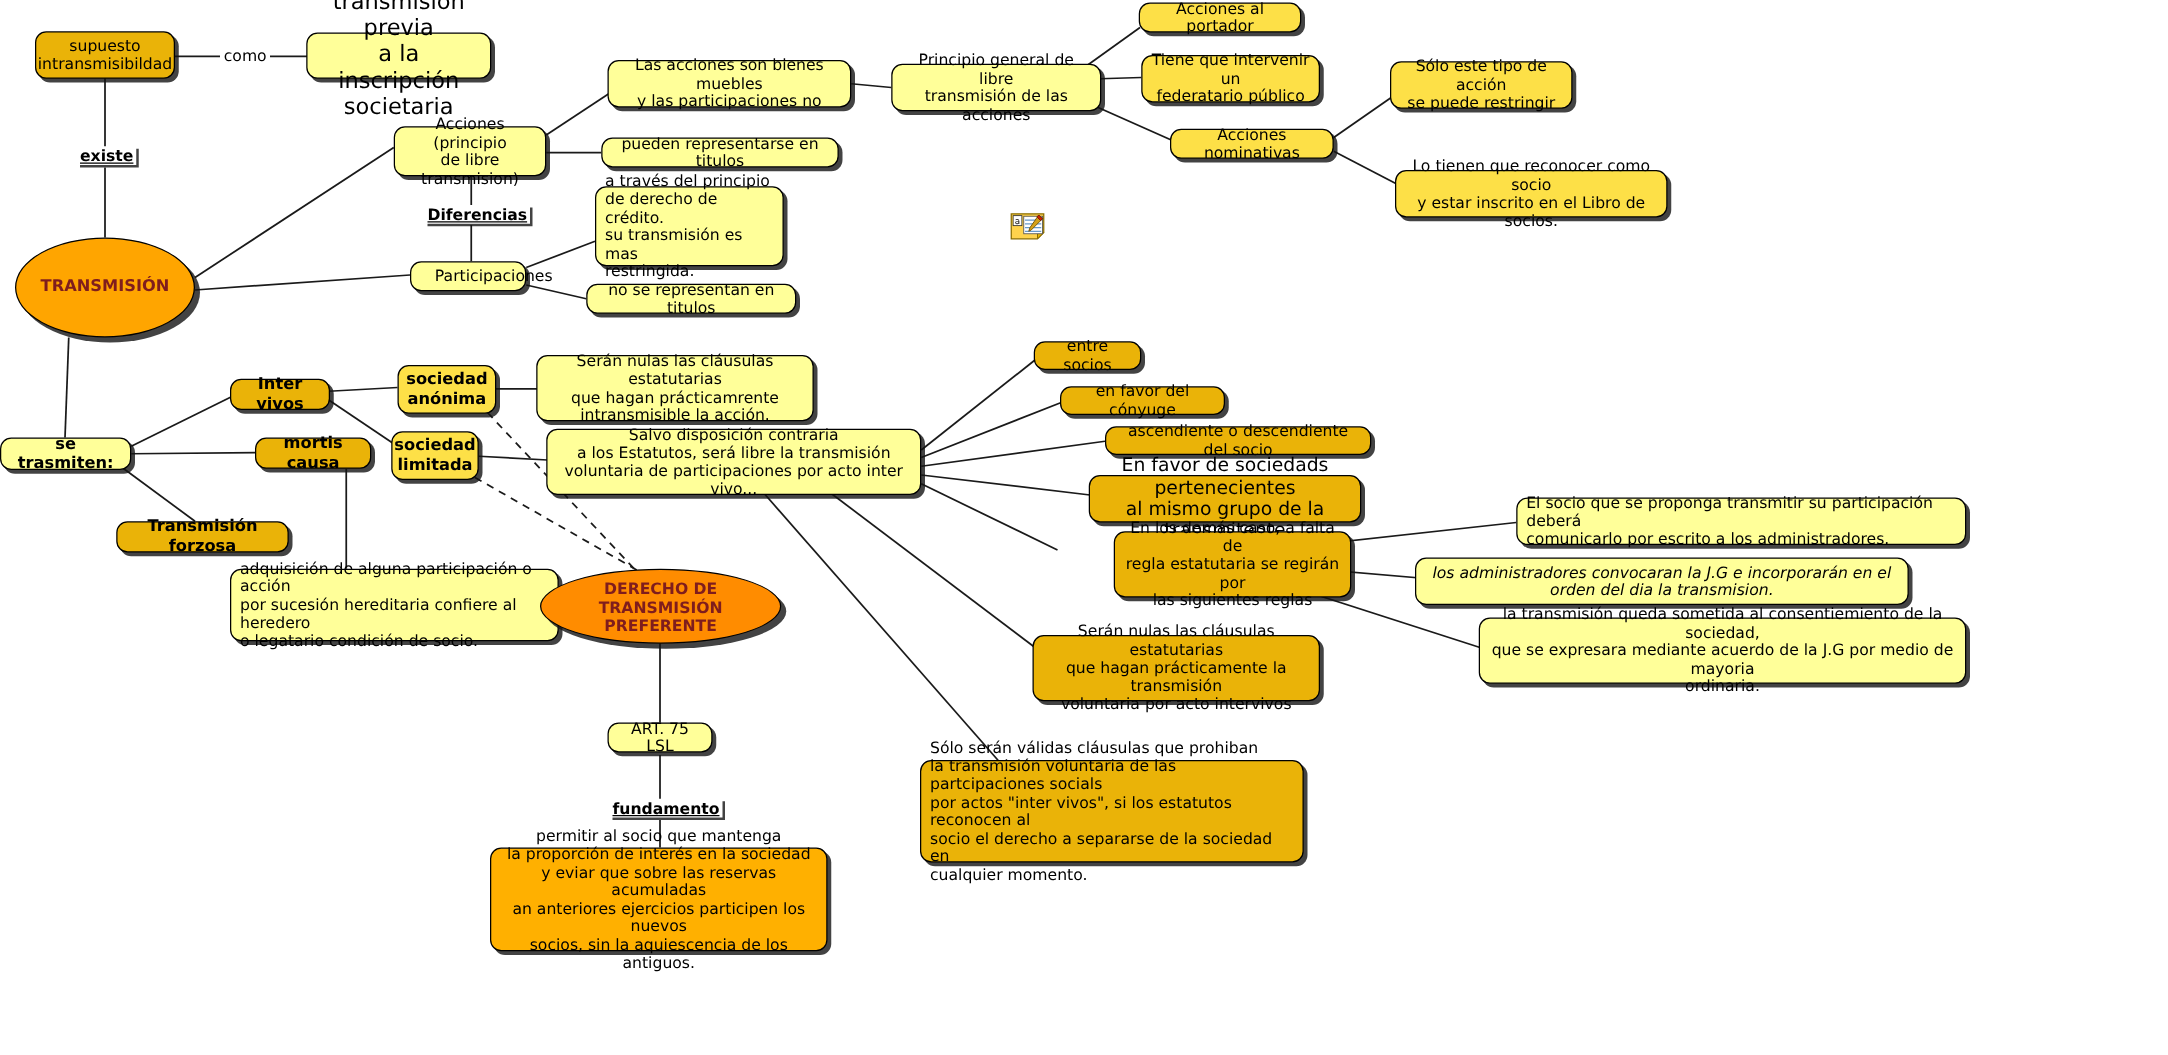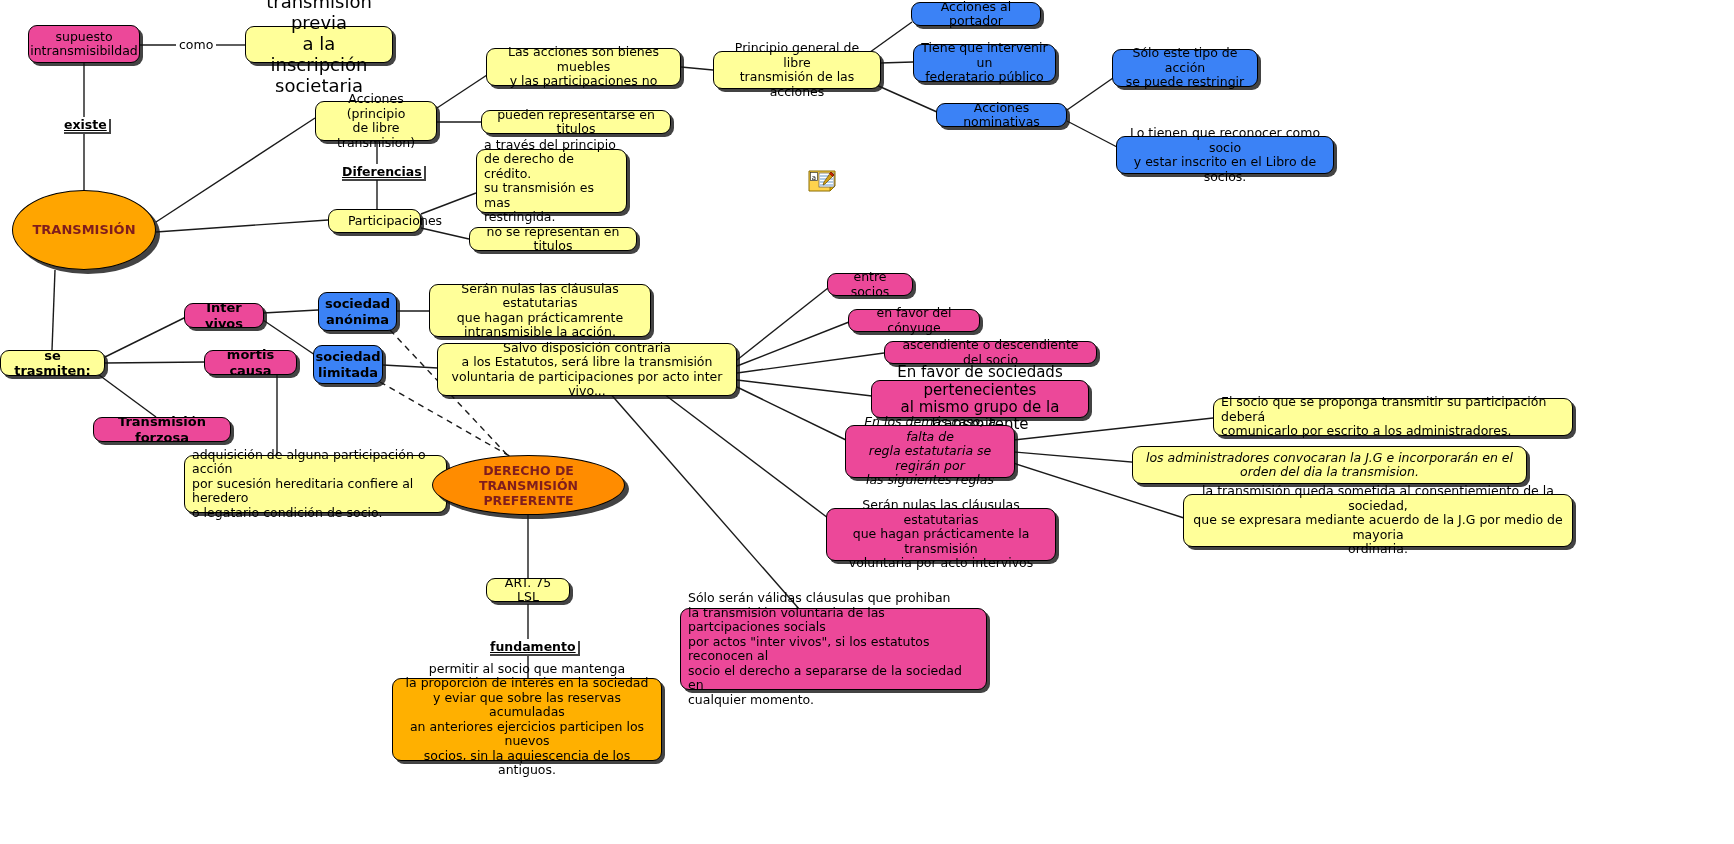--- a/index.html
+++ b/index.html
@@ -32,22 +32,22 @@
     line-height:1.16;
     padding:3px 7px;
     display:flex;
     align-items:center;
     justify-content:center;
     box-shadow:3px 3px 0 rgba(20,20,20,0.80);
     white-space:pre-line;
     z-index:3;
   }
   .n-pale   { background:#ffff99; }
-  .n-bright { background:#ec4899; }
-  .n-white  { background:#3b82f6; }
+  .n-bright { background:#eab308; }
+  .n-white  { background:#fde047; }
   .n-orange { background:#ffb000; }
   .bold{ font-weight:bold; }
   
   .ell{
     position:absolute;
     box-sizing:border-box;
     border:1px solid #000000;
     border-radius:50%;
     background:#ffa500;
     display:flex;
@@ -274,29 +274,29 @@
 
   <div class="node n-bright" style="left:827px;top:273px;width:86px;height:23px;font-size:12.5px;">entre socios</div>
 
   <div class="node n-bright" style="left:848px;top:309px;width:132px;height:23px;font-size:12.5px;">en favor del cónyuge</div>
 
   <div class="node n-bright" style="left:884px;top:341px;width:213px;height:23px;font-size:12.5px;">ascendiente o descendiente del socio</div>
 
   <div class="node n-bright" style="left:871px;top:380px;width:218px;height:38px;font-size:15px;">En favor de sociedads pertenecientes
 al mismo grupo de la transmitente</div>
 
-  <div class="node n-bright" style="left:845px;top:425px;width:170px;height:53px;font-size:12.5px;font-style:italic;">En los demás caso, a falta de
+  <div class="node n-bright" style="left:891px;top:425px;width:190px;height:53px;font-size:12.5px;">En los demás caso, a falta de
 regla estatutaria se regirán por
 las siguientes reglas</div>
 
   <div class="node n-bright" style="left:826px;top:508px;width:230px;height:53px;font-size:12.5px;">Serán nulas las cláusulas estatutarias
 que hagan prácticamente la transmisión
 voluntaria por acto intervivos</div>
 
-  <div class="node n-bright" style="left:680px;top:608px;width:307px;height:82px;font-size:12.5px;text-align:left;justify-content:flex-start;">Sólo serán válidas cláusulas que prohiban
+  <div class="node n-bright" style="left:736px;top:608px;width:307px;height:82px;font-size:12.5px;text-align:left;justify-content:flex-start;">Sólo serán válidas cláusulas que prohiban
 la transmisión voluntaria de las partcipaciones socials
 por actos "inter vivos", si los estatutos reconocen al
 socio el derecho a separarse de la sociedad en
 cualquier momento.</div>
 
   <div class="node n-pale" style="left:1213px;top:398px;width:360px;height:38px;font-size:12.5px;text-align:left;justify-content:flex-start;">El socio que se proponga transmitir su participación deberá
 comunicarlo por escrito a los administradores.</div>
 
   <div class="node n-pale" style="left:1132px;top:446px;width:395px;height:38px;font-size:12.5px;font-style:italic;">los administradores convocaran la J.G e incorporarán en el
 orden del dia la transmision.</div>

